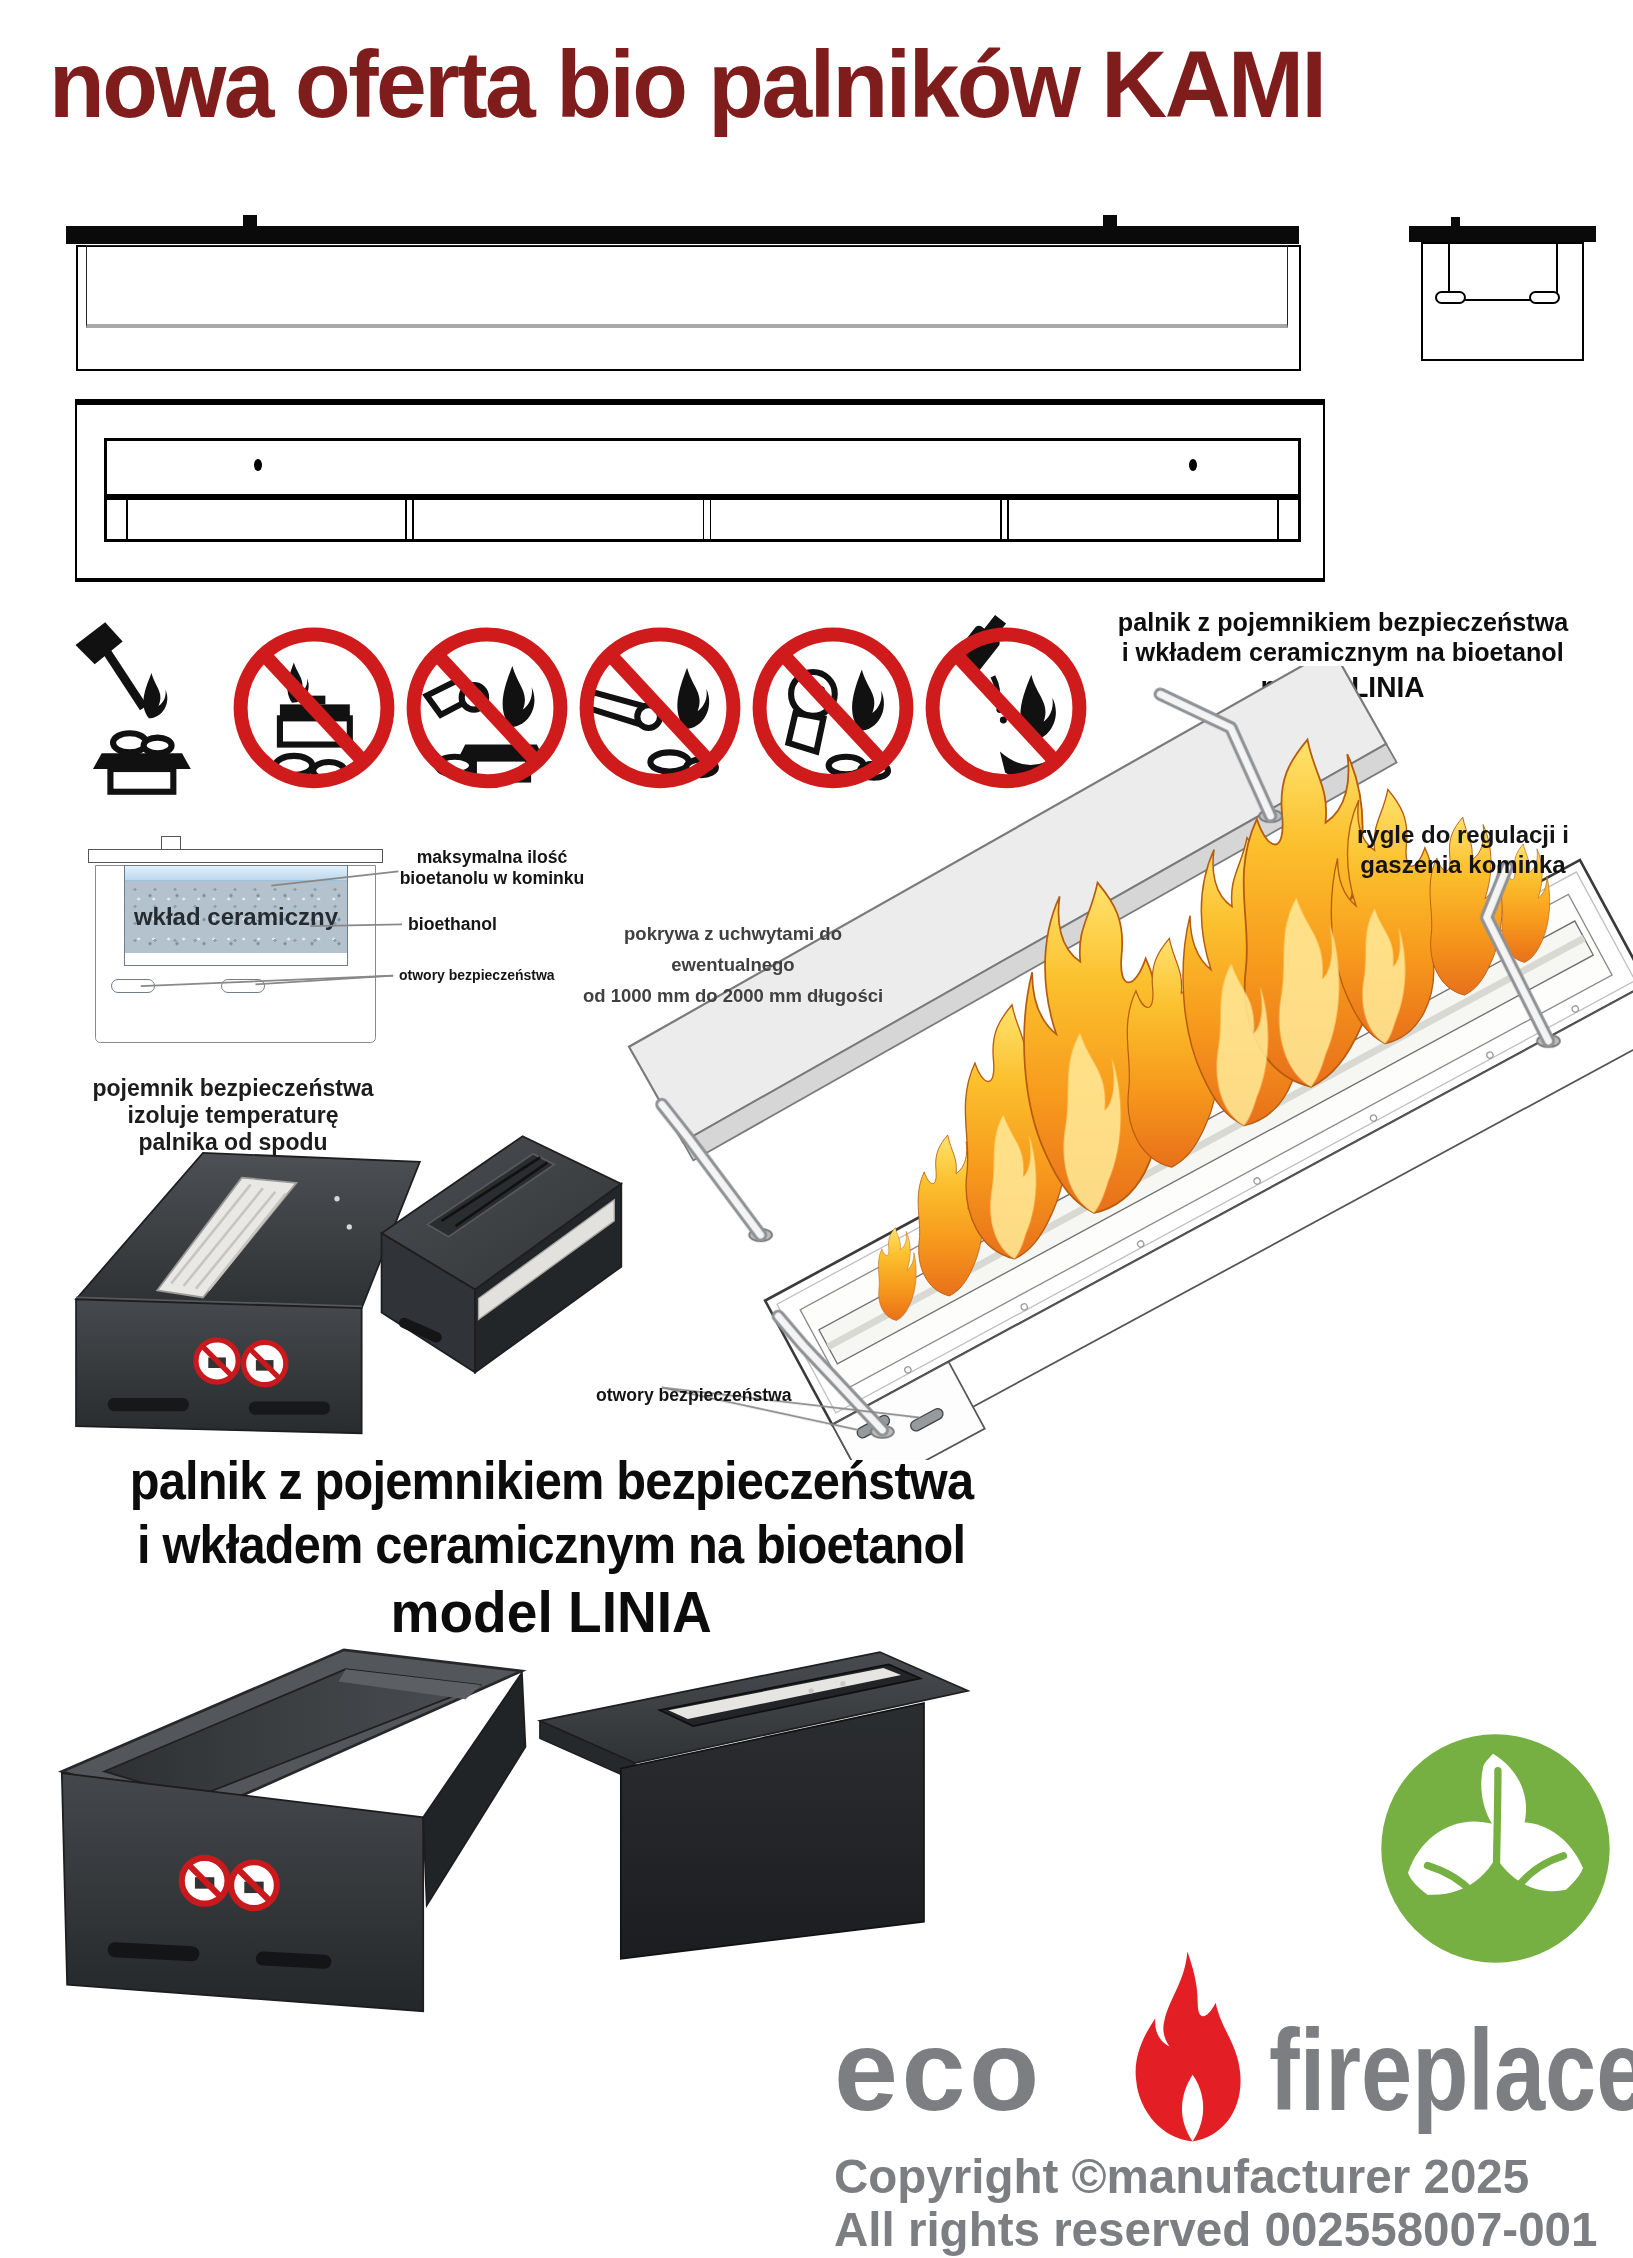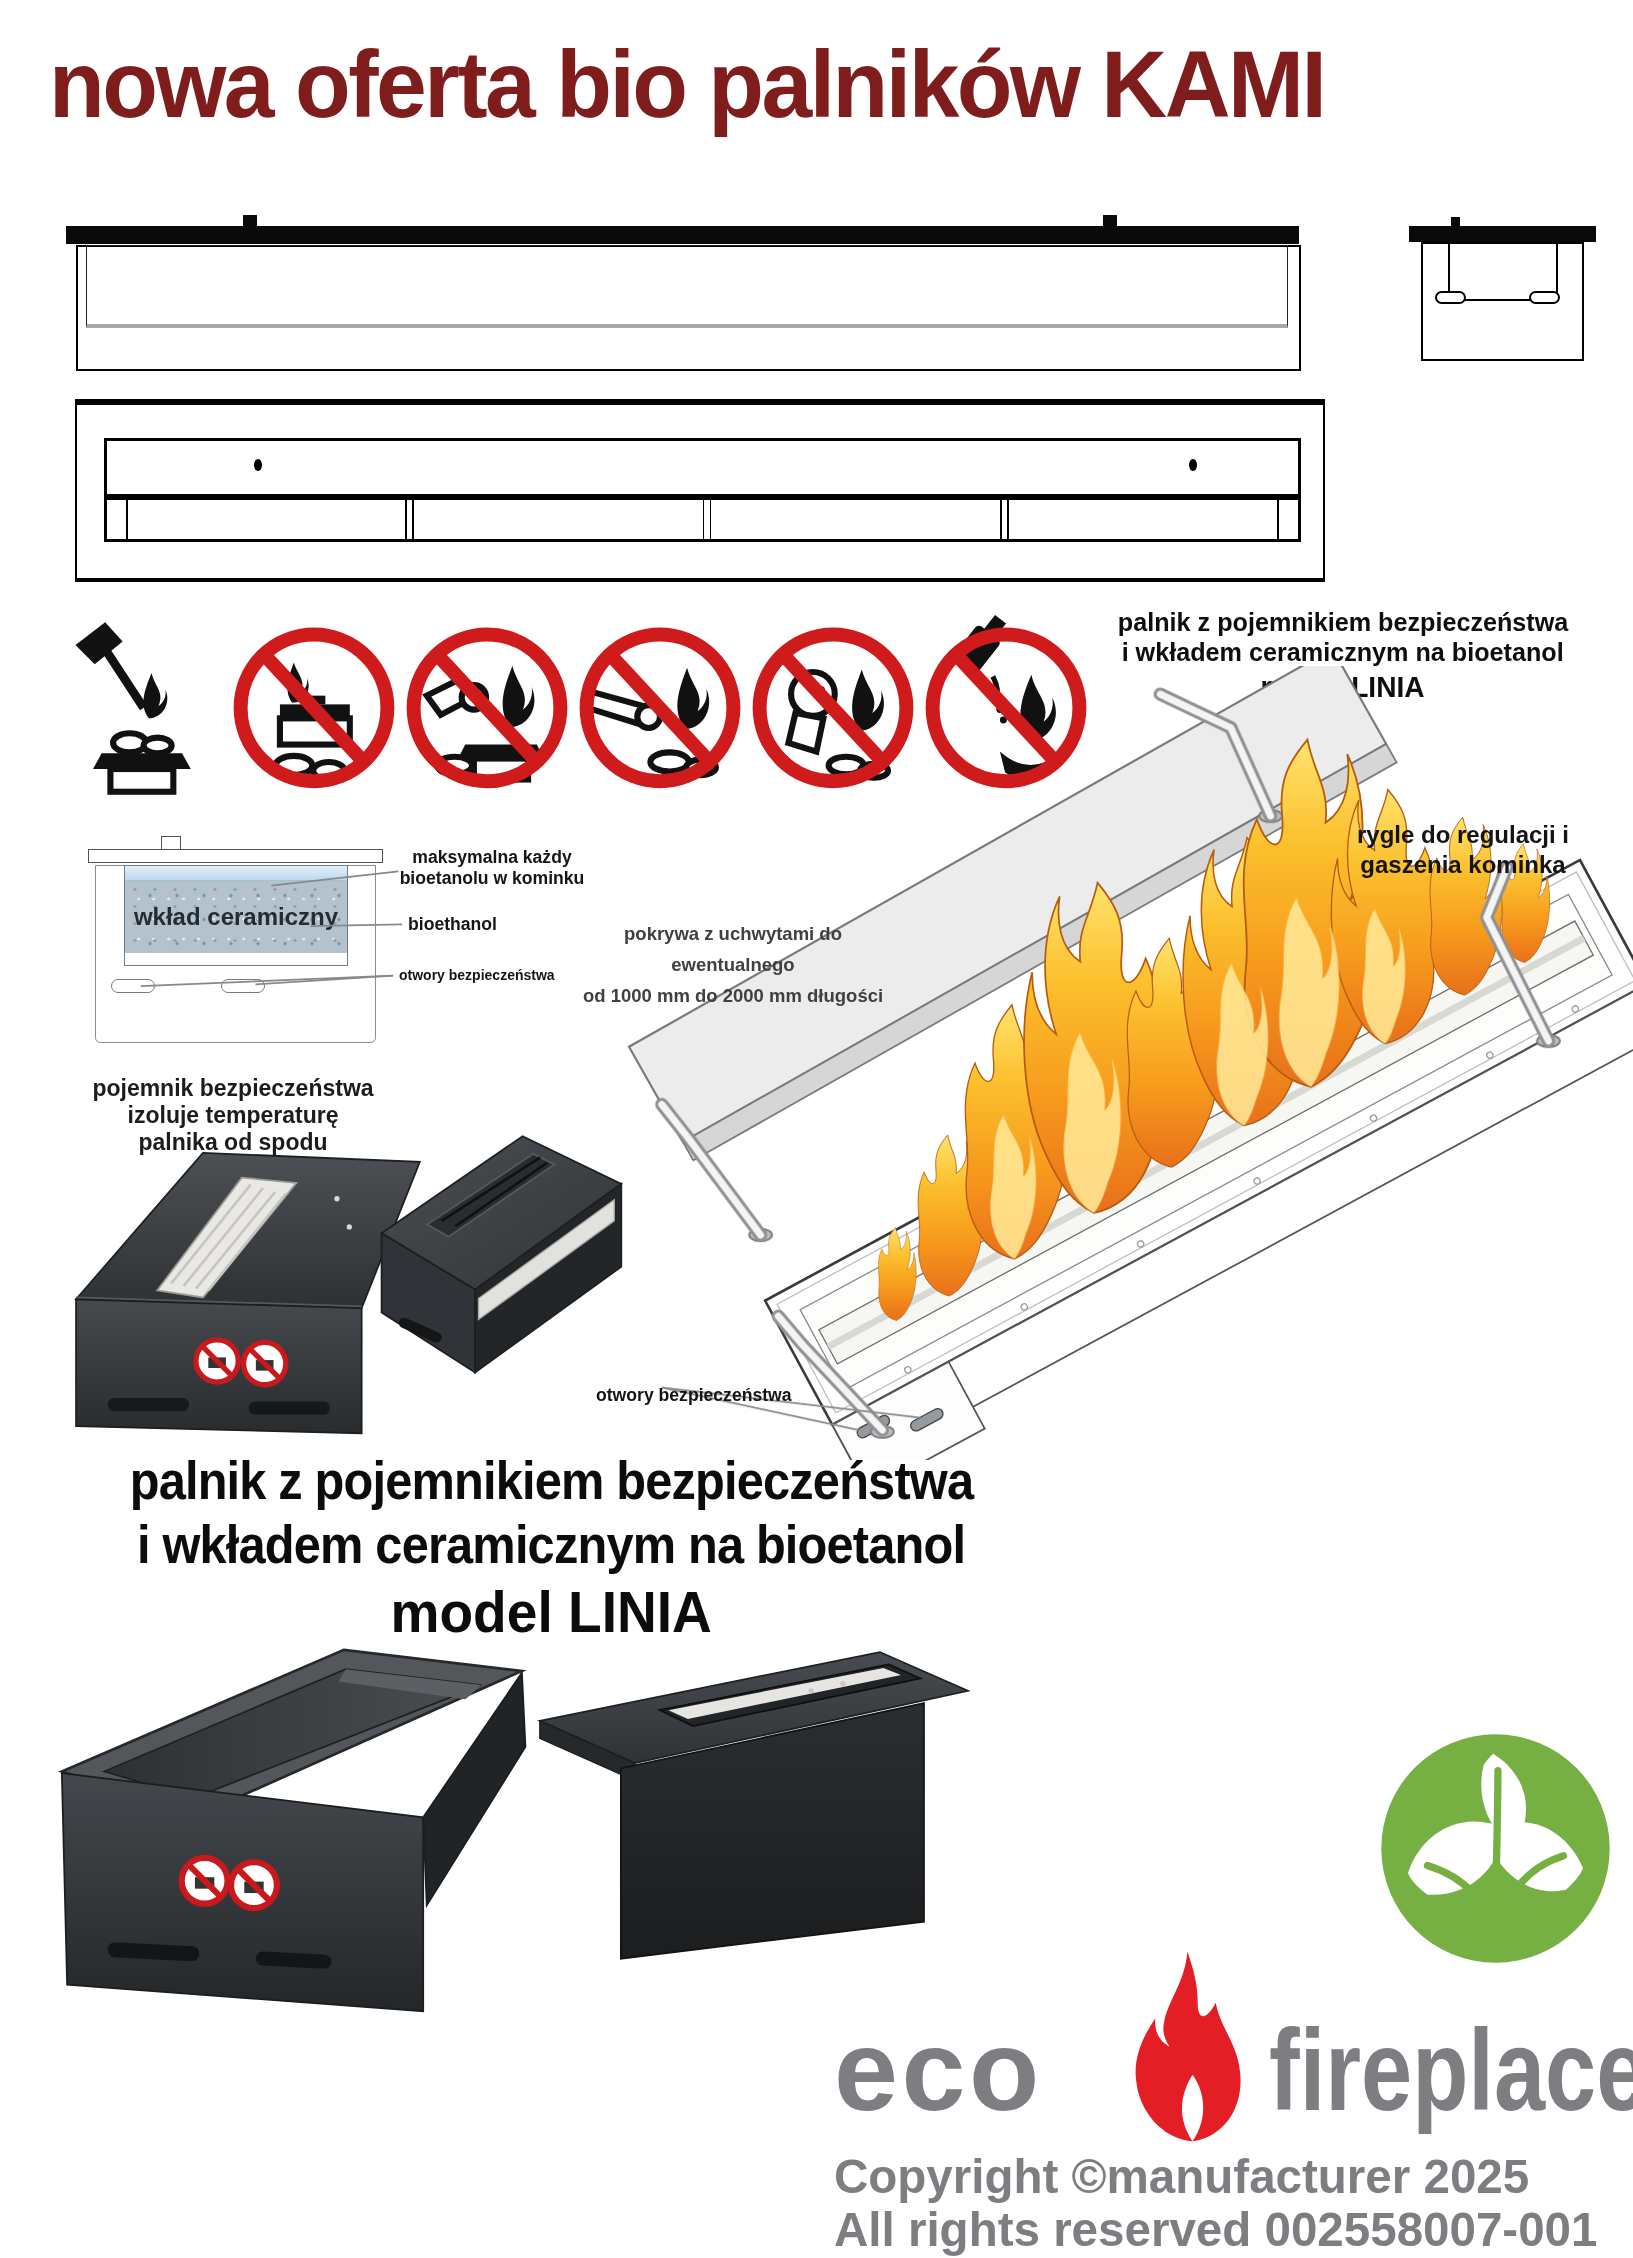--- a/index.html
+++ b/index.html
@@ -207,21 +207,21 @@
     </div>
     <div class="x-hole" style="left:111px;"></div>
     <div class="x-hole" style="left:221px;"></div>
     <svg class="abs" style="left:79px;top:836px;" width="503" height="221" viewBox="0 0 570 250">
       <line x1="218" y1="56" x2="362" y2="40" stroke="#888" stroke-width="2"></line>
       <line x1="262" y1="102" x2="366" y2="100" stroke="#888" stroke-width="2"></line>
       <line x1="70" y1="170" x2="356" y2="158" stroke="#888" stroke-width="2"></line>
       <line x1="200" y1="168" x2="356" y2="158" stroke="#888" stroke-width="2"></line>
     </svg>
     <div class="lbl lbl-max">
-      <div>maksymalna każdy</div>
+      <div>maksymalna ilość</div>
       <div>bioetanolu w kominku</div>
     </div>
     <div class="lbl lbl-bio">bioethanol</div>
     <div class="lbl lbl-otw">otwory bezpieczeństwa</div>
     <div class="abs x-caption">
       <div>pojemnik bezpieczeństwa</div>
       <div>izoluje temperaturę</div>
       <div>palnika od spodu</div>
     </div>
   </div>

